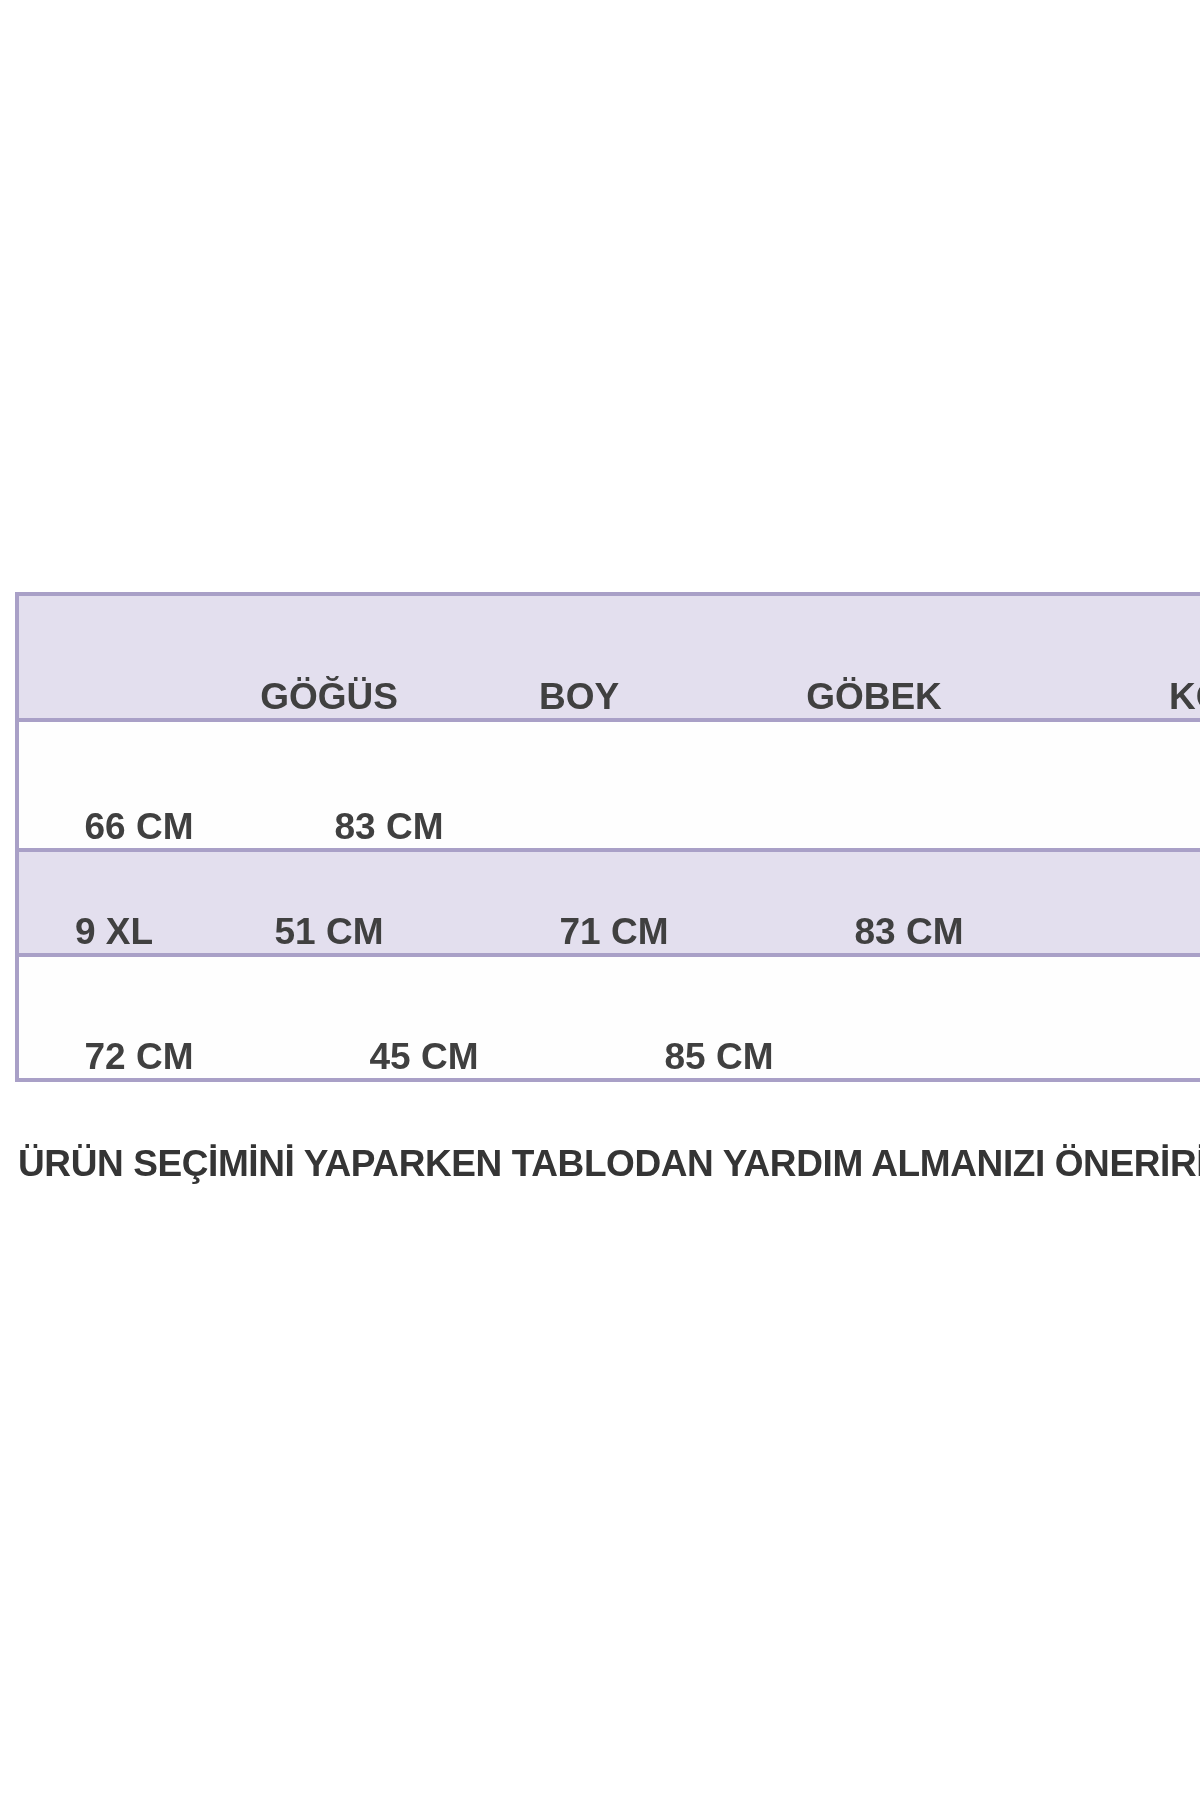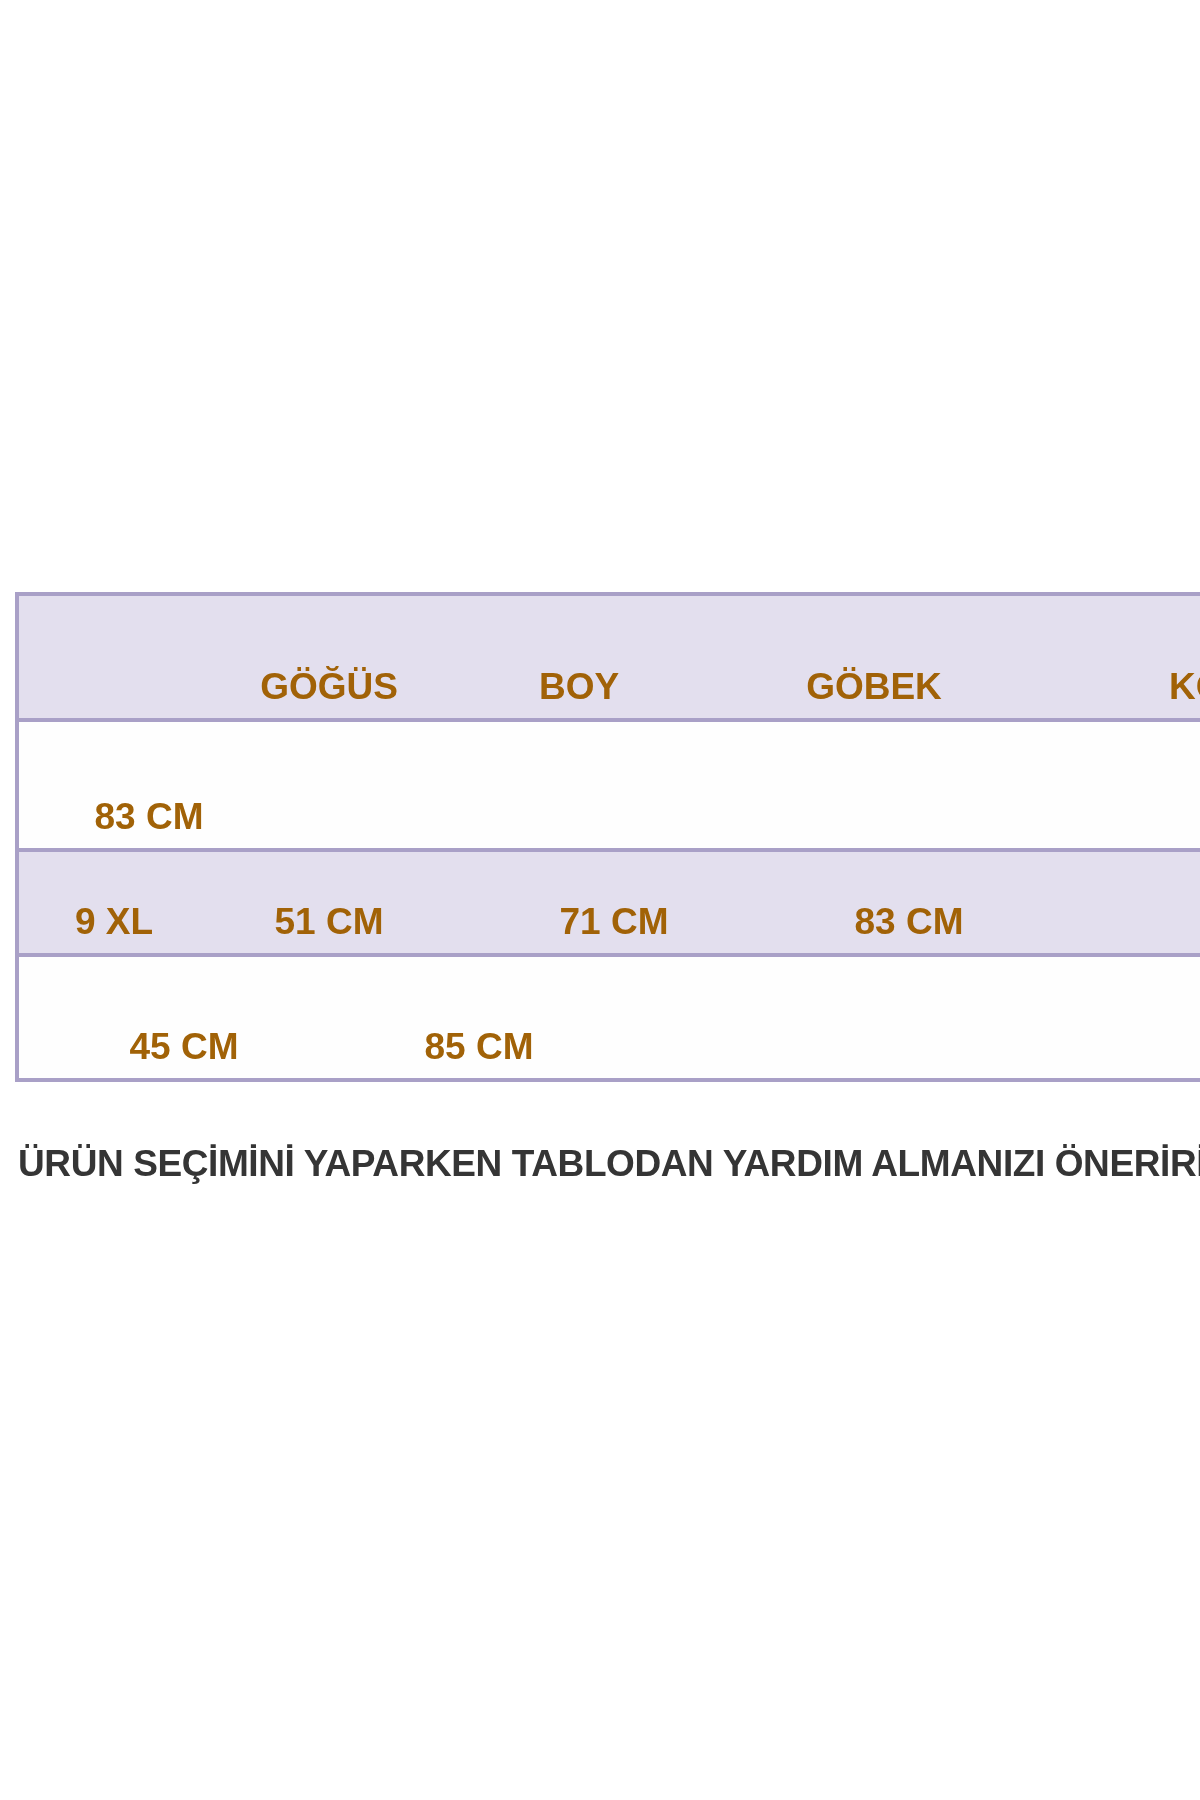--- a/index.html
+++ b/index.html
@@ -33,24 +33,23 @@
   .row-white   { background: #fefefe; }
   .row-lav     { background: #e3dfee; }
   .row-3xl     { height: 126px; }
   .row-4xl     { height: 101px; }
   .row-5xl     { height: 121px; }
   .tcell {
     display: flex;
     align-items: flex-end;
     justify-content: center;
     box-sizing: border-box;
-    padding-bottom: 10px;
     font-weight: bold;
     font-size: 37px;
-    color: #a16207;
+    color: #404040;
     white-space: nowrap;
     overflow: visible;
   }
   .c1 { width: 190px; }
   .c2 { width: 240px; }
   .c3 { width: 330px; }
   .c4 { width: 260px; }
   .c5 { width: 357px; justify-content: flex-start; padding-left: 130px; }
   .note-line {
     position: absolute;
@@ -71,33 +70,35 @@
 
   <div class="trow row-header">
     <div class="tcell c1"></div>
     <div class="tcell c2">GÖĞÜS</div>
     <div class="tcell c4">BOY</div>
     <div class="tcell c3">GÖBEK</div>
     <div class="tcell c5">KO</div>
   </div>
 
   <div class="trow row-white row-3xl">
+    <div class="tcell c2">66 CM</div>
     <div class="tcell c4">83 CM</div>
     <div class="tcell c5"></div>
   </div>
 
   <div class="trow row-lav row-4xl">
     <div class="tcell c1">9 XL</div>
     <div class="tcell c2">51 CM</div>
     <div class="tcell c3">71 CM</div>
     <div class="tcell c4">83 CM</div>
     <div class="tcell c5"></div>
   </div>
 
   <div class="trow row-white row-5xl">
+    <div class="tcell c2">72 CM</div>
     <div class="tcell c3">45 CM</div>
     <div class="tcell c4">85 CM</div>
     <div class="tcell c5"></div>
   </div>
 
 </div>
 
 <div class="note-line">ÜRÜN SEÇİMİNİ YAPARKEN TABLODAN YARDIM ALMANIZI ÖNERİRİZ</div>
 
 </body></html>

